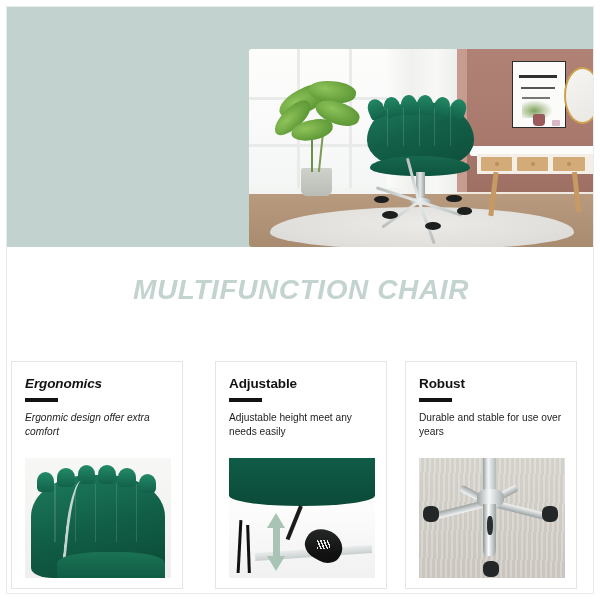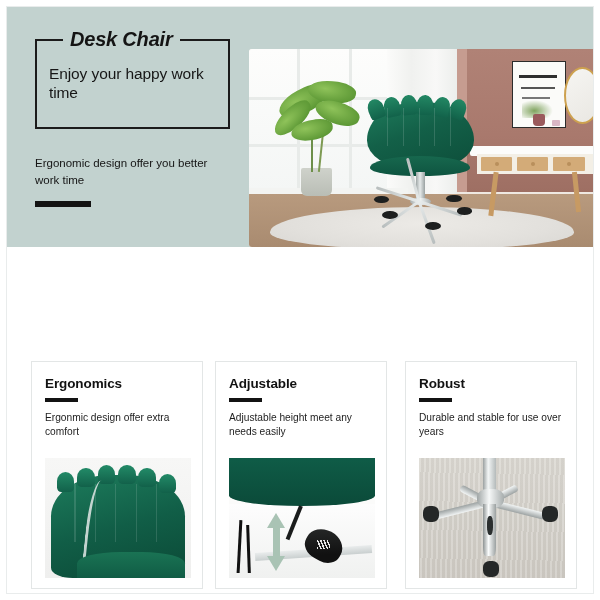--- a/index.html
+++ b/index.html
@@ -190,21 +190,21 @@
   .cards{
     position:absolute;left:0;top:348px;width:588px;height:240px;
   }
   .card{
     position:absolute;top:6px;width:172px;height:228px;
     background:#ffffff;
     border:1px solid #e3e6e6;
     box-sizing:border-box;
     padding:14px 13px 0 13px;
   }
-  .card1{left:24px;}
+  .card1{left:4px;font-style:italic;}
   .card2{left:208px;}
   .card3{left:398px;}
   .card-h{
     font-size:13.5px;font-weight:bold;color:#121212;
     letter-spacing:-.1px;
   }
   .card-rule{margin-top:7px;width:33px;height:3.5px;background:#131313;}
   .card-p{
     margin-top:9px;font-size:10.2px;line-height:1.45;color:#1d1d1d;
   }
@@ -285,28 +285,20 @@
   .k3{left:44%;top:86%;}
 </style>
 </head>
 <body>
 
 <div class="page">
   <div class="frame">
 
     <div class="hero-band">
 
-      <div class="copy">
-        <div class="titlebox">
-          <div class="titlebox-label">Desk Chair</div>
-          <div class="titlebox-sub">Enjoy your happy work time</div>
-        </div>
-        <div class="copy-note">Ergonomic design offer you better work time</div>
-        <div class="copy-rule"></div>
-      </div>
 
       <div class="hero-photo">
         <div class="hp window"></div>
         <div class="hp win-frame-v" style="left:14%"></div>
         <div class="hp win-frame-v" style="left:29%"></div>
         <div class="hp win-frame-h" style="top:24%"></div>
         <div class="hp win-frame-h" style="top:48%"></div>
         <div class="hp wall-pink"></div>
         <div class="hp wall-pink-l"></div>
         <div class="hp curtain"></div>
@@ -365,20 +357,23 @@
         <div class="hp spoke s4"></div>
         <div class="hp spoke s5"></div>
         <div class="hp caster c1"></div>
         <div class="hp caster c2"></div>
         <div class="hp caster c3"></div>
         <div class="hp caster c4"></div>
         <div class="hp caster c5"></div>
       </div>
     </div>
 
+    <div class="band-title">
+      <span>MULTIFUNCTION CHAIR</span>
+    </div>
 
     <div class="cards">
 
       <div class="card card1">
         <div class="card-h">Ergonomics</div>
         <div class="card-rule"></div>
         <div class="card-p">Ergonmic design offer extra comfort</div>
         <div class="card-img ci1">
           <div class="shellc"></div>
           <div class="scallop" style="left:8%"></div>

